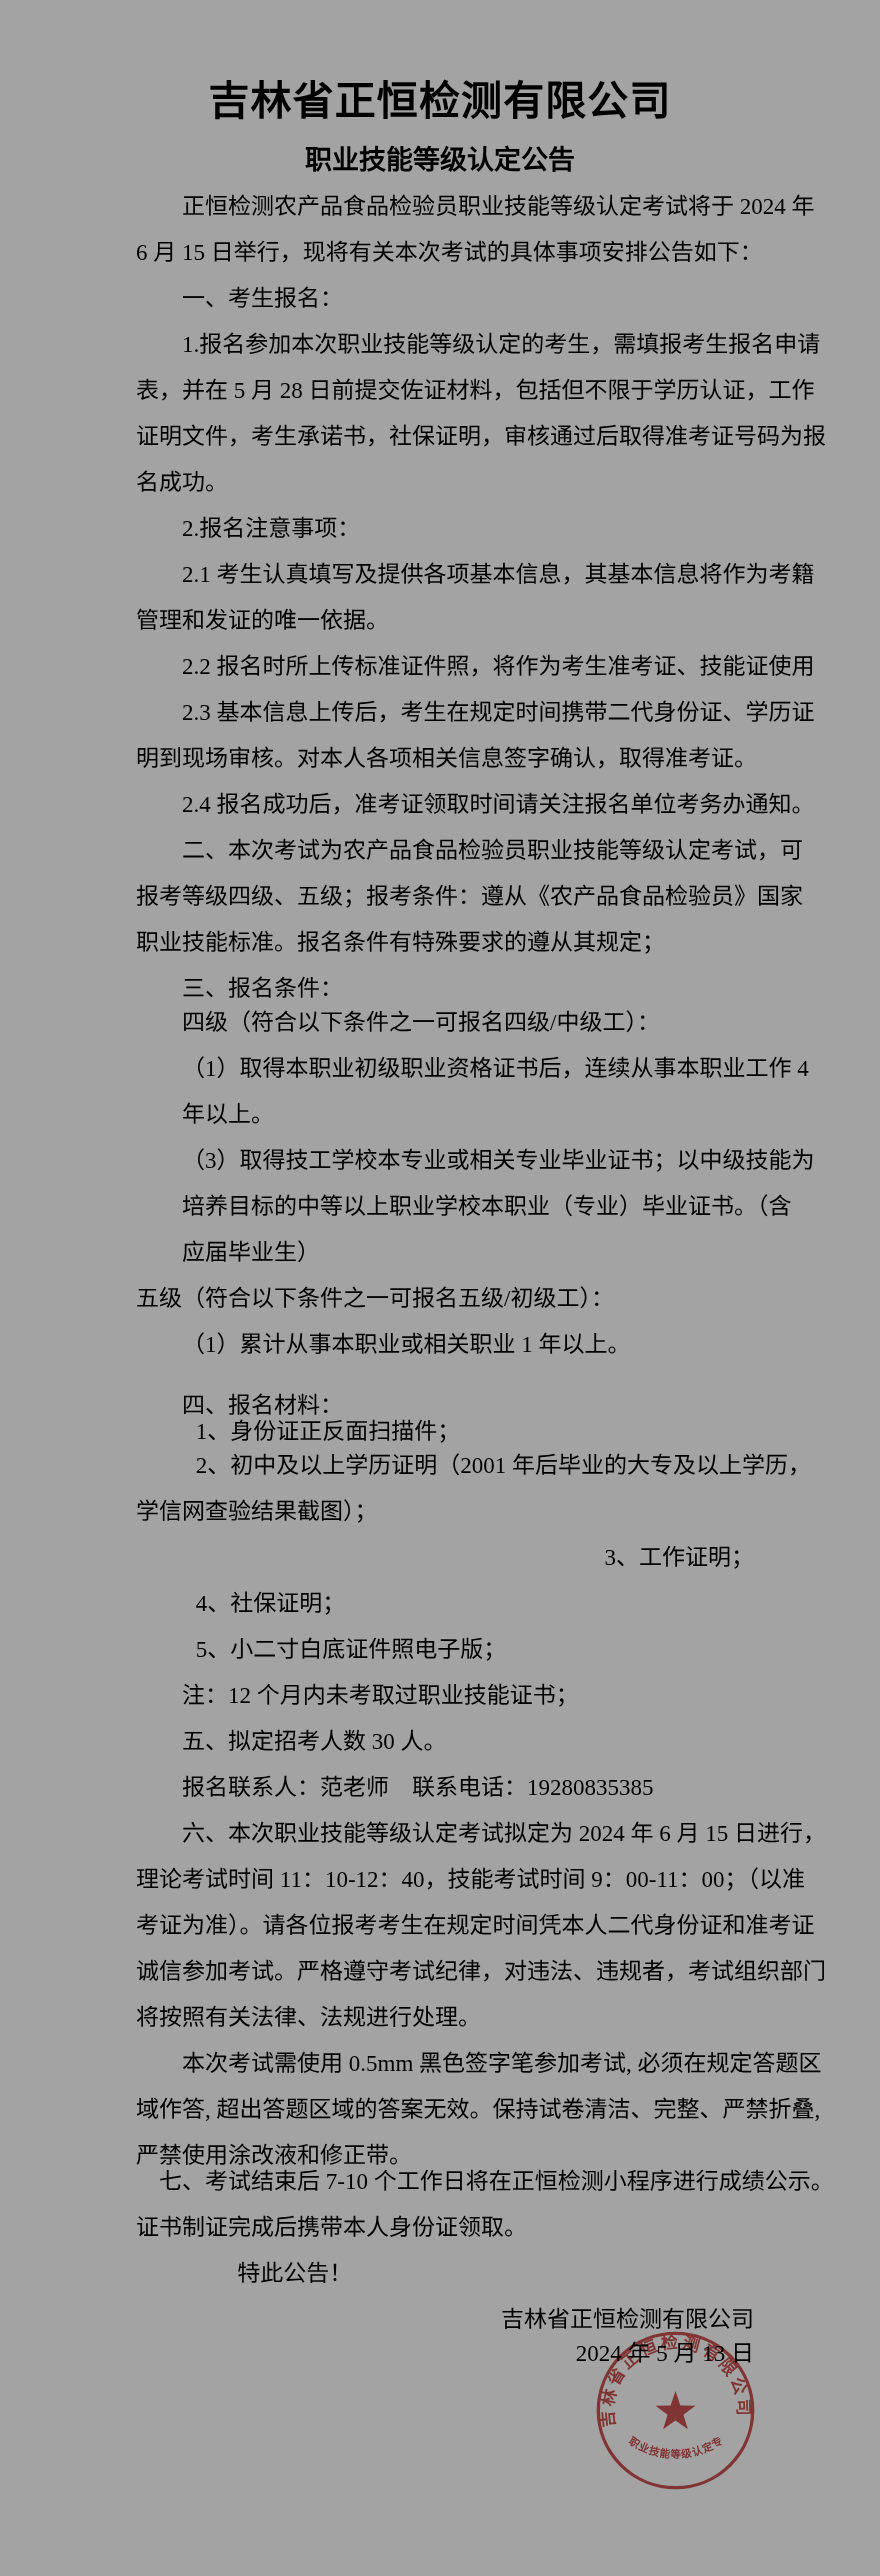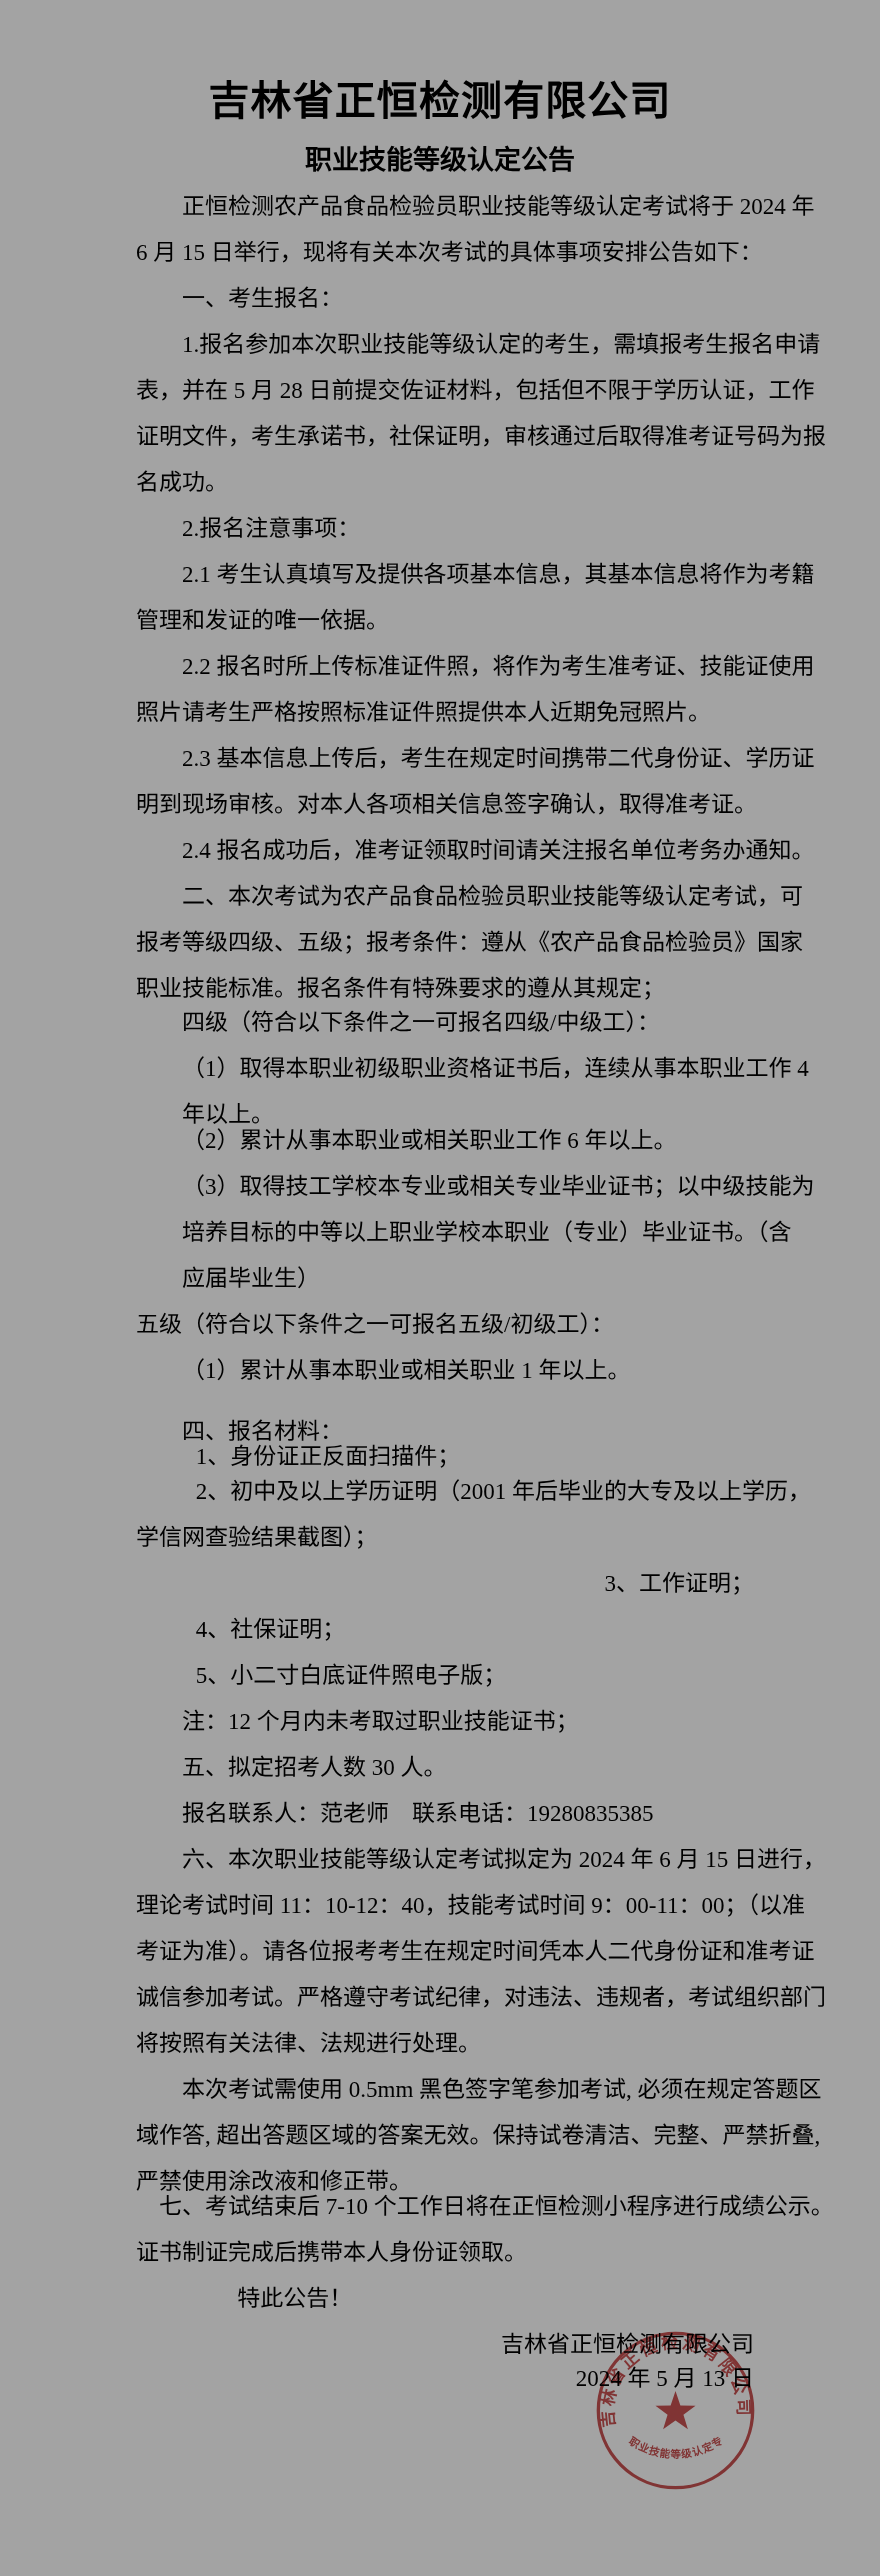--- a/index.html
+++ b/index.html
@@ -73,31 +73,30 @@
       <div class="line g-n">6 月 15 日举行，现将有关本次考试的具体事项安排公告如下：</div>
       <div class="line g-n" style="text-indent: 2em;">一、考生报名：</div>
       <div class="line g-n" style="text-indent: 2em;">1.报名参加本次职业技能等级认定的考生，需填报考生报名申请</div>
       <div class="line g-n">表，并在 5 月 28 日前提交佐证材料，包括但不限于学历认证，工作</div>
       <div class="line g-n">证明文件，考生承诺书，社保证明，审核通过后取得准考证号码为报</div>
       <div class="line g-n">名成功。</div>
       <div class="line g-n" style="text-indent: 2em;">2.报名注意事项：</div>
       <div class="line g-n" style="text-indent: 2em;">2.1 考生认真填写及提供各项基本信息，其基本信息将作为考籍</div>
       <div class="line g-n">管理和发证的唯一依据。</div>
       <div class="line g-n" style="text-indent: 2em;">2.2 报名时所上传标准证件照，将作为考生准考证、技能证使用</div>
-      <div class="line g-n">照片请考生严格按照标准证件照提供本人近期免冠照片。</div>
       <div class="line g-n" style="text-indent: 2em;">2.3 基本信息上传后，考生在规定时间携带二代身份证、学历证</div>
       <div class="line g-n">明到现场审核。对本人各项相关信息签字确认，取得准考证。</div>
       <div class="line g-n" style="text-indent: 2em;">2.4 报名成功后，准考证领取时间请关注报名单位考务办通知。</div>
       <div class="line g-n" style="text-indent: 2em;">二、本次考试为农产品食品检验员职业技能等级认定考试，可</div>
       <div class="line g-n">报考等级四级、五级；报考条件：遵从《农产品食品检验员》国家</div>
       <div class="line g-n">职业技能标准。报名条件有特殊要求的遵从其规定；</div>
+      <div class="line g-n" style="text-indent: 2em;">三、报名条件：</div>
       <div class="line g-s" style="text-indent: 2em;">四级（符合以下条件之一可报名四级/中级工）：</div>
       <div class="line g-n" style="text-indent: 2em;">（1）取得本职业初级职业资格证书后，连续从事本职业工作 4</div>
       <div class="line g-n" style="text-indent: 2em;">年以上。</div>
-      <div class="line g-t" style="text-indent: 2em;">（2）累计从事本职业或相关职业工作 6 年以上。</div>
       <div class="line g-n" style="text-indent: 2em;">（3）取得技工学校本专业或相关专业毕业证书；以中级技能为</div>
       <div class="line g-n" style="text-indent: 2em;">培养目标的中等以上职业学校本职业（专业）毕业证书。（含</div>
       <div class="line g-n" style="text-indent: 2em;">应届毕业生）</div>
       <div class="line g-n">五级（符合以下条件之一可报名五级/初级工）：</div>
       <div class="line g-n" style="text-indent: 2em;">（1）累计从事本职业或相关职业 1 年以上。</div>
       <div class="line g-w" style="text-indent: 2em;">四、报名材料：</div>
       <div class="line g-t" style="text-indent: 2.6em;">1、身份证正反面扫描件；</div>
       <div class="line g-s" style="text-indent: 2.6em;">2、初中及以上学历证明（2001 年后毕业的大专及以上学历，</div>
       <div class="line g-n">学信网查验结果截图）；</div>
       <div class="line g-n" style="text-indent: 2.6em; text-align: right;">3、工作证明；</div>

